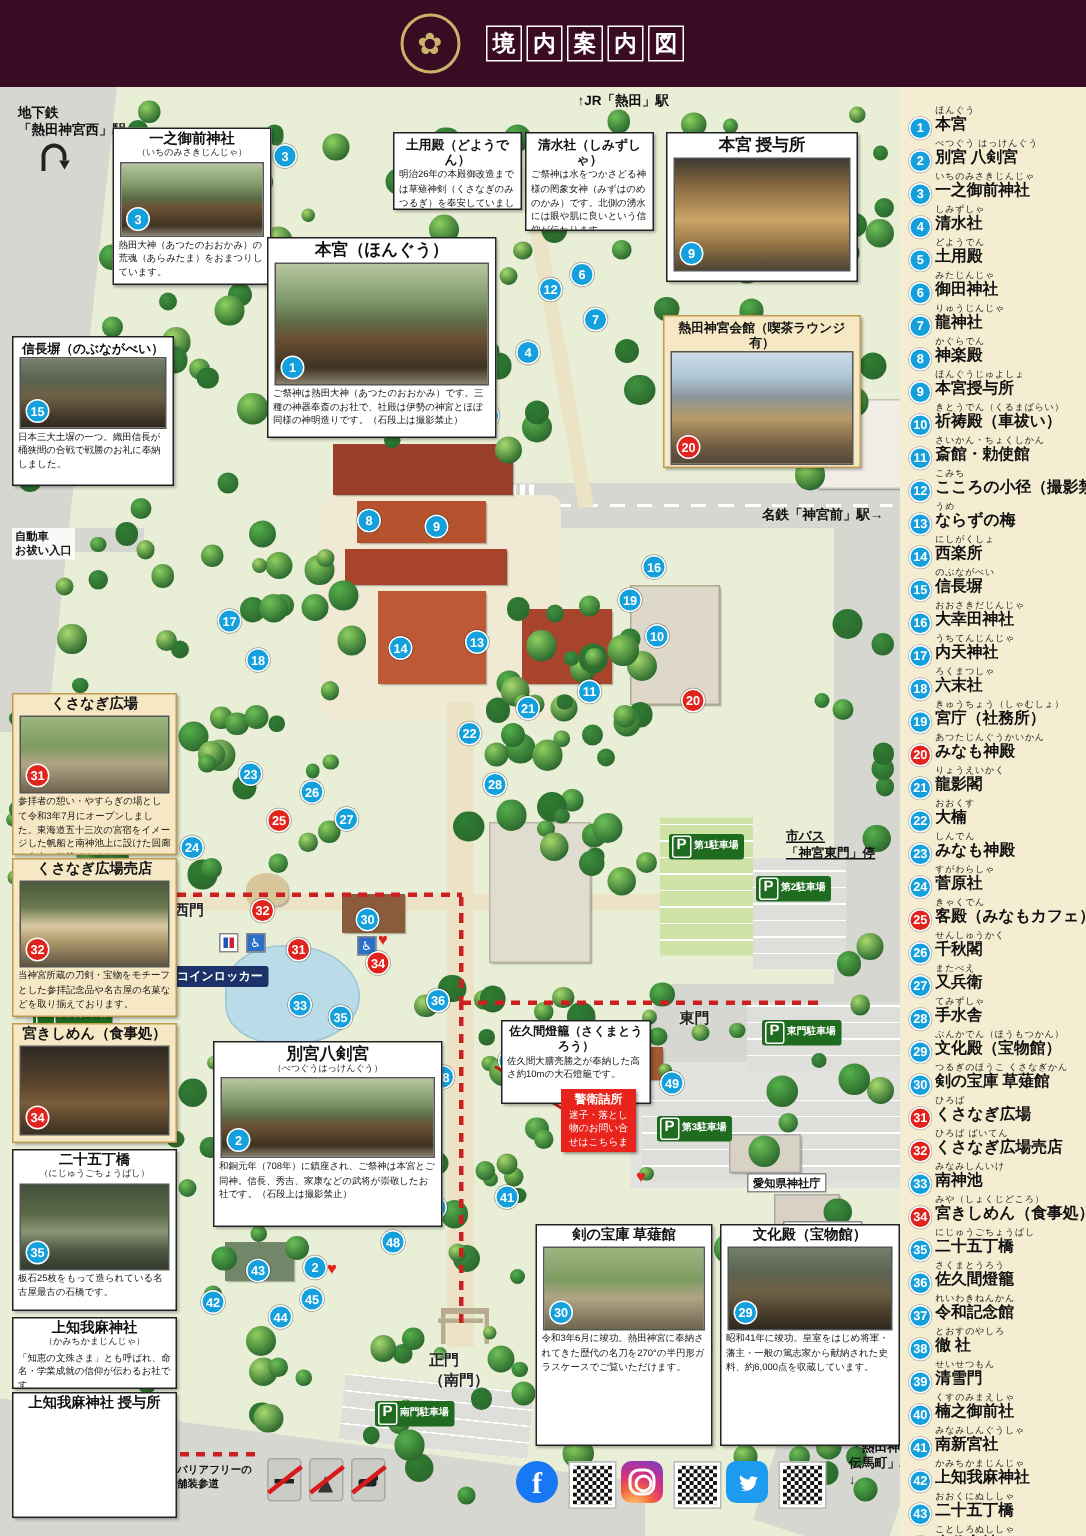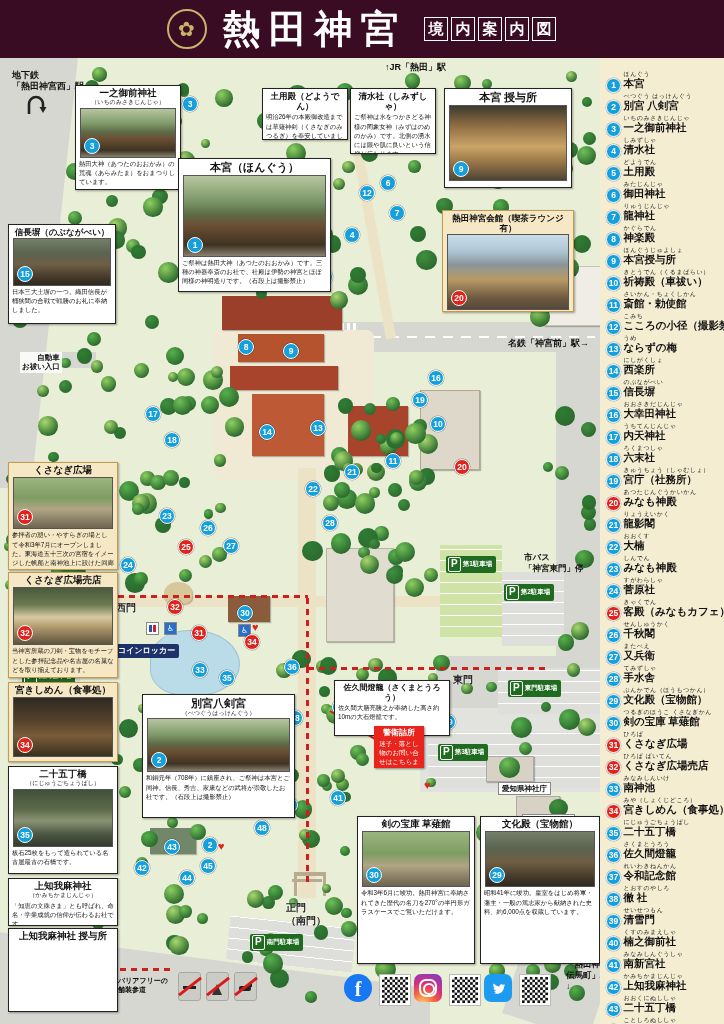--- a/index.html
+++ b/index.html
@@ -594,25 +594,25 @@
       <div class="lbl station" style="left: 12px; top: 70px;">
         <div>地下鉄</div>
         <div>「熱田神宮西」駅</div>
       </div>
       <div class="lbl station" style="left: 385px; top: 62px;">
         <div>↑JR「熱田」駅</div>
       </div>
       <div class="lbl station" style="left: 508px; top: 338px;">
         <div>名鉄「神宮前」駅→</div>
       </div>
-      <div class="lbl bus" style="left: 524px; top: 552px;">
+      <div class="lbl bus" style="left: 524px; top: 552px; text-decoration: underline;">
         <div>市バス</div>
         <div>「神宮東門」停</div>
       </div>
-      <div class="lbl small" style="left: 20px; top: 352px; text-align: right;">
+      <div class="lbl small" style="left: 8px; top: 352px;">
         <div>自動車</div>
         <div>お祓い入口</div>
       </div>
       <div class="lbl gate" style="left: 116px; top: 602px;">
         <div>西門</div>
       </div>
       <div class="lbl gate" style="left: 453px; top: 674px;">
         <div>東門</div>
       </div>
       <div class="lbl gate" style="left: 286px; top: 902px;">
@@ -713,21 +713,21 @@
         <div class="ib-title">上知我麻神社 授与所</div>
       </div>
       <div class="ibox " style="left: 142px; top: 694px; width: 153px; height: 124px;">
         <div class="ib-title" style="font-size: 11px;">別宮八剣宮</div>
         <div class="ib-furi">（べつぐうはっけんぐう）</div>
         <div class="photo ph-shrine" style="height: 54px;">
           <span class="pbadge b">2</span>
         </div>
         <div class="ib-desc">和銅元年（708年）に鎮座され、ご祭神は本宮とご同神。信長、秀吉、家康などの武将が崇敬したお社です。（石段上は撮影禁止）</div>
       </div>
-      <div class="ibox " style="left: 334px; top: 680px; width: 116px; height: 56px;">
+      <div class="ibox " style="left: 334px; top: 680px; width: 100px; height: 56px;">
         <div class="ib-title" style="font-size: 8px;">佐久間燈籠（さくまとうろう）</div>
         <div class="ib-desc">佐久間大膳亮勝之が奉納した高さ約10mの大石燈籠です。</div>
       </div>
       <div class="ibox red" style="left: 374px; top: 726px; width: 50px; height: 42px;">
         <div class="ib-title">警衛詰所</div>
         <div class="ib-desc">迷子・落とし物のお問い合せはこちらまで</div>
       </div>
       <div class="ibox " style="left: 357px; top: 816px; width: 118px; height: 148px;">
         <div class="ib-title">剣の宝庫 草薙館</div>
         <div class="photo ph-plaza" style="height: 56px;">
@@ -739,21 +739,20 @@
         <div class="ib-title">文化殿（宝物館）</div>
         <div class="photo ph-wall" style="height: 56px;">
           <span class="pbadge b">29</span>
         </div>
         <div class="ib-desc">昭和41年に竣功。皇室をはじめ将軍・藩主・一般の篤志家から献納された史料、約6,000点を収蔵しています。</div>
       </div>
     </div>
 
   <div class="hdr">
     <div class="crest">✿</div>
-    <div class="hdr-title">熱田神宮</div>
     <div class="hdr-sub" id="hdr-sub">
         <span class="sub-ch">境</span>
         <span class="sub-ch">内</span>
         <span class="sub-ch">案</span>
         <span class="sub-ch">内</span>
         <span class="sub-ch">図</span>
       </div>
   </div>
 
   <div class="sidebar">

